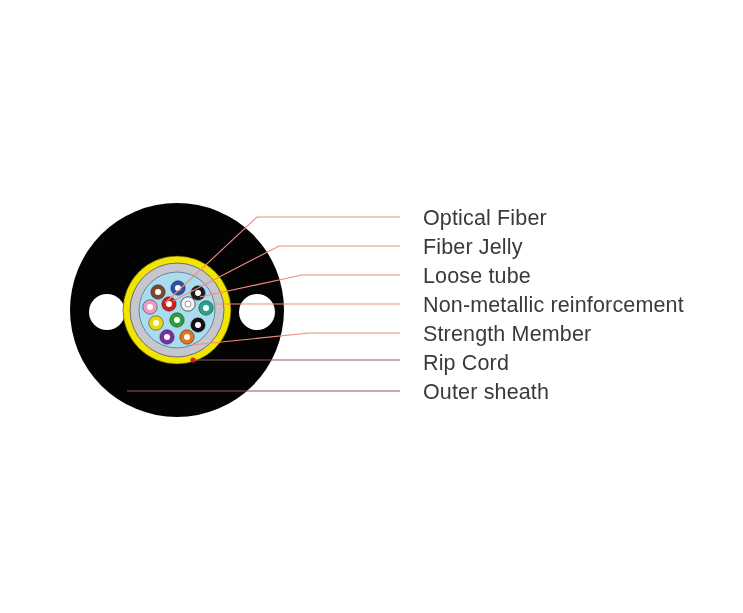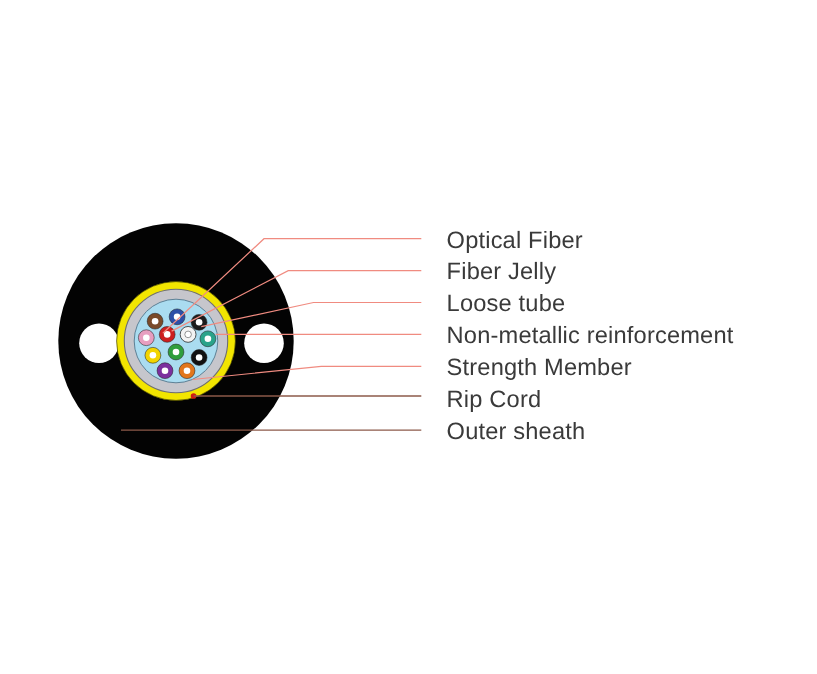--- a/index.html
+++ b/index.html
@@ -9,21 +9,21 @@
   }
   body {
     width: 743px;
     height: 613px;
     position: relative;
     font-family: "Liberation Sans", sans-serif;
     overflow: hidden;
   }
   #diagram-root {
     position: absolute;
-    left: 0;
+    left: 17px;
     top: 0;
     width: 656px;
     height: 613px;
   }
   svg.diagram {
     display: block;
     width: 743px;
     height: 613px;
   }
   .label-text {

